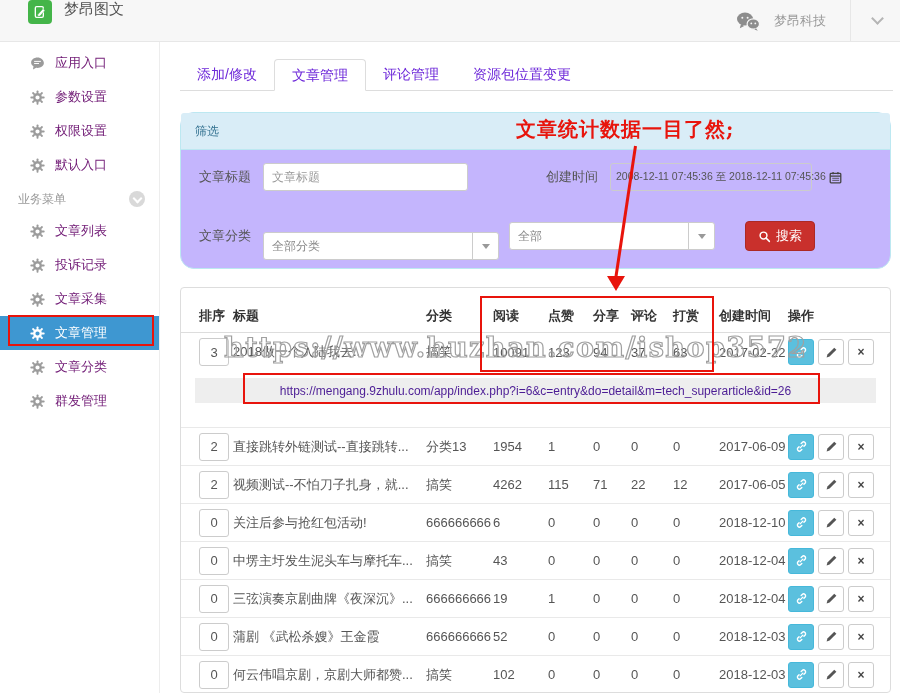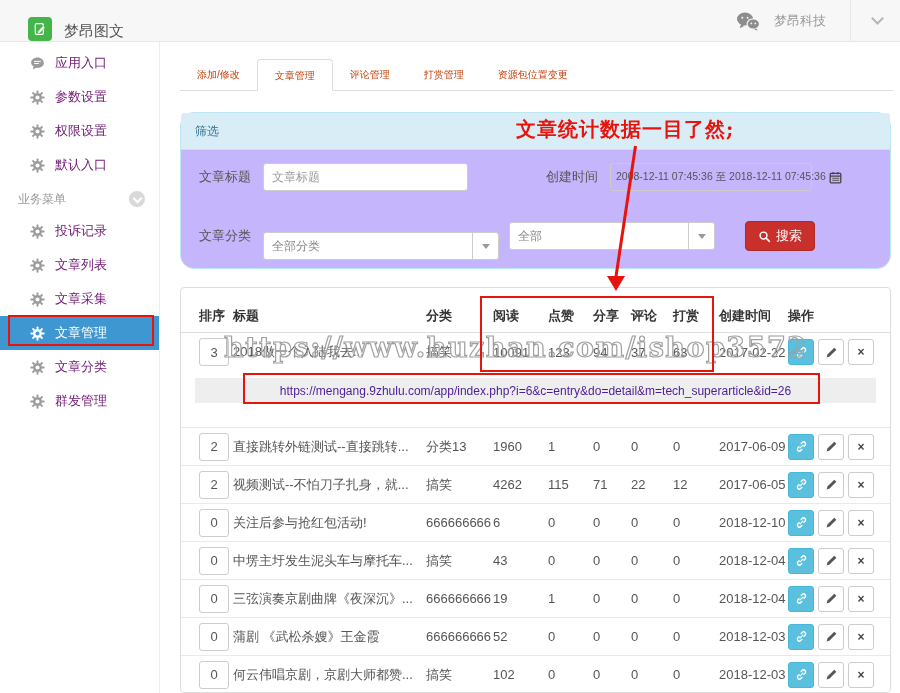--- a/index.html
+++ b/index.html
@@ -1,21 +1,21 @@
 <!DOCTYPE html>
 <html><head>
 <meta charset="utf-8">
 <style>
   * { margin:0; padding:0; box-sizing:border-box; }
   body { background:#fff; font-family:"Liberation Sans","DejaVu Sans",sans-serif; }
   .screen { position:relative; width:900px; height:693px; background:#fff; overflow:hidden; color:#555; }
 
   
   .topbar { position:absolute; left:0; top:0; width:900px; height:42px; background:#f7f7f7;
-            border-bottom:1px solid #e7e7e7; display:flex; align-items:flex-end; z-index:10; }
+            border-bottom:1px solid #e7e7e7; display:flex; align-items:flex-start; z-index:10; }
   .logo { width:24px; height:24px; background:#44b549; border-radius:4px; margin-left:28px;
           display:flex; align-items:center; justify-content:center; }
   .logo svg { width:16px; height:16px; }
   .app-title { margin-left:12px; font-size:15px; color:#515151; }
   .top-right { margin-left:auto; display:flex; align-items:center; height:100%;gap:8px; }
   .wechat-ic { width:24px; height:20px; color:#8d8d8d; }
   .account { color:#999; font-size:13px; margin:0 16px 0 6px; }
   .top-divider { width:1px; height:42px; background:#e7e7e7; }
   .chev { width:9px; height:9px; border-right:2px solid #b5b5b5; border-bottom:2px solid #b5b5b5;
           transform:rotate(45deg); margin:0 18px 4px 14px; }
@@ -32,21 +32,21 @@
   .side-section { height:30px; display:flex; align-items:center; padding:0 14px 0 18px;
                   color:#999; font-size:12px; margin-top:2px; }
   .toggle { margin-left:auto; width:16px; height:16px; border-radius:50%; background:#d9d9d9;
             position:relative; cursor:pointer; }
   .toggle::after { content:""; position:absolute; left:5px; top:4px; width:5px; height:5px;
                    border-right:2px solid #fff; border-bottom:2px solid #fff; transform:rotate(45deg); }
 
   
   .tabbar { position:absolute; left:180px; right:7px; top:59px; height:32px;
             border-bottom:1px solid #ddd; display:flex; z-index:4; }
-  .tab { padding:0 17px; line-height:31px; font-size:10px; color:#c2410c; cursor:pointer; }
+  .tab { padding:0 17px; line-height:31px; font-size:14px; color:#6d28d9; cursor:pointer; }
   .tab.active { background:#fff; border:1px solid #ddd; border-bottom:1px solid #fff;
                 border-radius:4px 4px 0 0; margin-bottom:-1px; }
 
   
   .filter-panel { position:absolute; left:180px; top:112px; width:711px; height:157px;
                   border:1px solid #bce8f1; border-radius:14px; background:#c4b5fd; z-index:3; }
   .filter-head { height:37px; line-height:37px; background:#d9edf7; color:#31708f; font-size:12px;
                  padding-left:14px; border-bottom:1px solid #bce8f1; border-radius:3px 3px 0 0; }
   .frow { display:flex; align-items:center; margin-left:18px; }
   .frow1 { margin-top:13px; }
@@ -230,27 +230,27 @@
     </ul>
     <div class="side-section">
       <span>业务菜单</span>
       <span class="toggle"></span>
     </div>
     <ul class="side-list" style="padding-top:0">
       <li class="side-item">
         <svg class="s-ic">
             <use href="#i-gear"></use>
           </svg>
+        <span>文章列表</span>
+      </li>
+      <li class="side-item">
+        <svg class="s-ic">
+            <use href="#i-gear"></use>
+          </svg>
         <span>投诉记录</span>
-      </li>
-      <li class="side-item">
-        <svg class="s-ic">
-            <use href="#i-gear"></use>
-          </svg>
-        <span>文章列表</span>
       </li>
       <li class="side-item">
         <svg class="s-ic">
             <use href="#i-gear"></use>
           </svg>
         <span>文章采集</span>
       </li>
       <li class="side-item active">
         <svg class="s-ic">
             <use href="#i-gear"></use>
@@ -269,21 +269,20 @@
           </svg>
         <span>群发管理</span>
       </li>
     </ul>
   </aside>
 
   <nav class="tabbar">
     <div class="tab">添加/修改</div>
     <div class="tab active">文章管理</div>
     <div class="tab">评论管理</div>
-    <div class="tab">打赏管理</div>
     <div class="tab">资源包位置变更</div>
   </nav>
 
   <section class="filter-panel">
     <div class="filter-head">筛选</div>
     <div class="frow frow1">
       <span class="flabel">文章标题</span>
       <input class="txt-input" type="text" placeholder="文章标题" style="">
       <span class="flabel lbl-time">创建时间</span>
       <div class="date-box">
@@ -356,21 +355,21 @@
     </div>
 
     <div class="url-wrap">
       <div class="url-bar">https://mengang.9zhulu.com/app/index.php?i=6&amp;c=entry&amp;do=detail&amp;m=tech_superarticle&amp;id=26</div>
     </div>
 
     <div class="grid t-row bt">
       <input class="sort-box" value="2" style="">
       <span class="title-cell">直接跳转外链测试--直接跳转...</span>
       <span>分类13</span>
-      <span>1960</span>
+      <span>1954</span>
       <span>1</span>
       <span>0</span>
       <span>0</span>
       <span>0</span>
       <span>2017-06-09</span>
       <span class="actions">
         <span class="abtn link">
             <svg>
               <use href="#i-link"></use>
             </svg>

